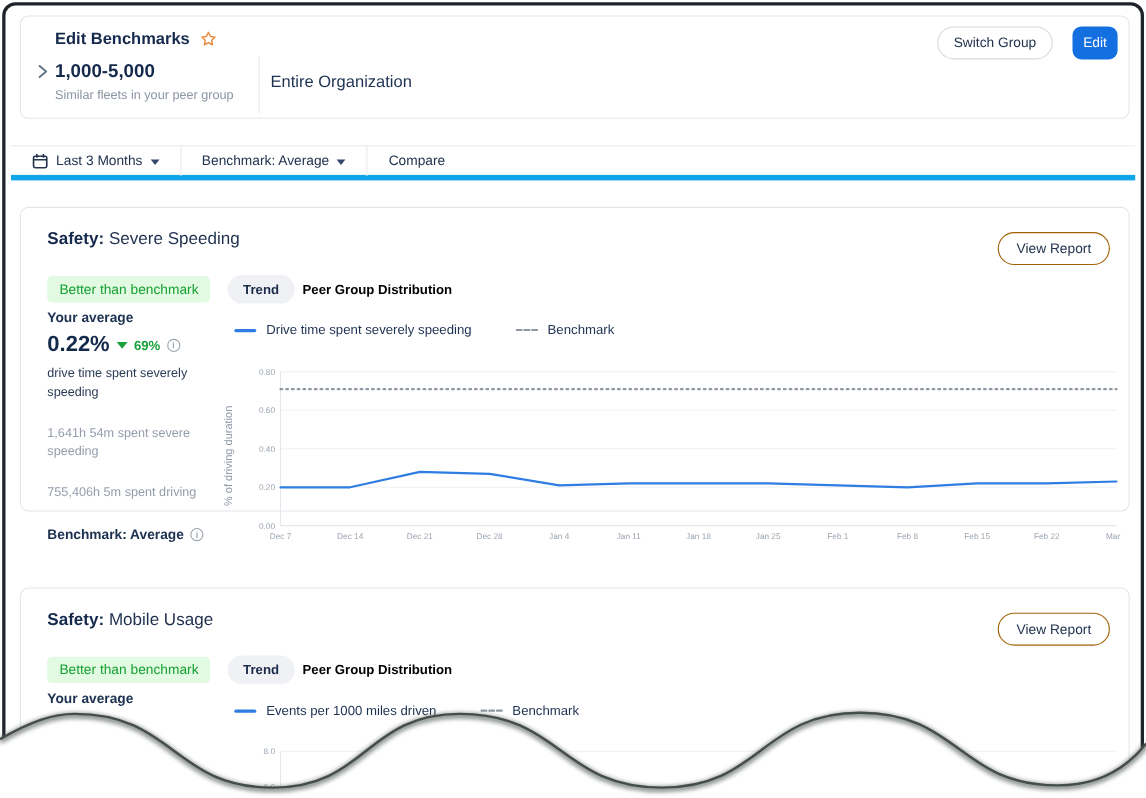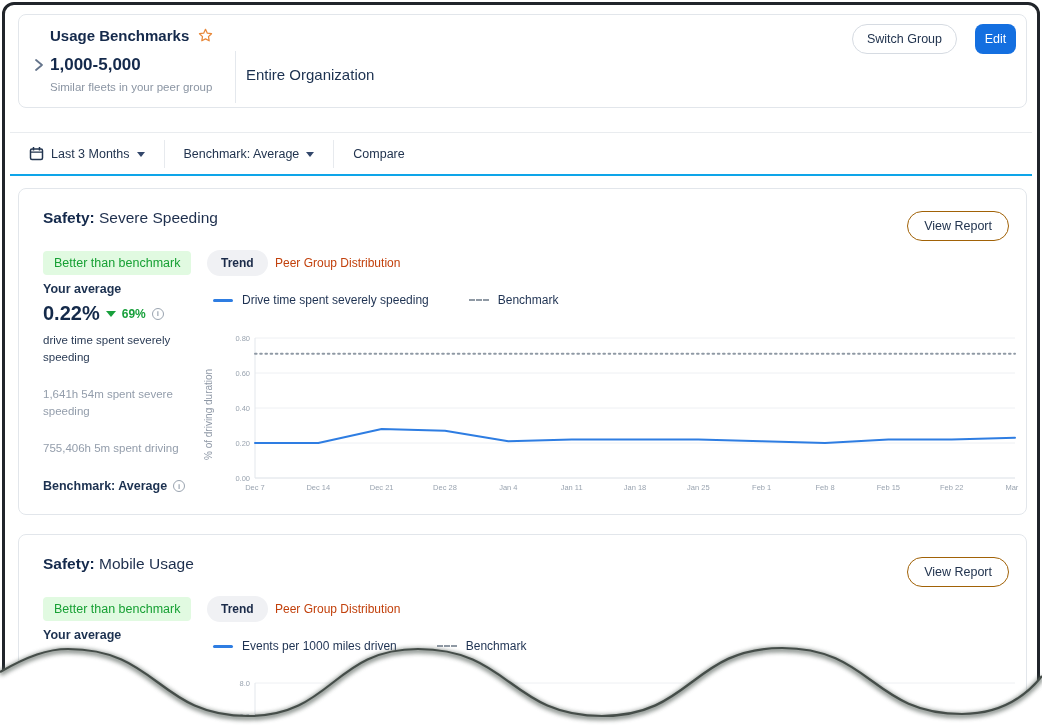--- a/index.html
+++ b/index.html
@@ -19,39 +19,39 @@
   .hc-vdiv { position:absolute; left:216px; top:36px; width:1px; height:52px; background:#e4e8ed; }
   .hc-scope { position:absolute; left:227px; top:51px; font-size:15px; color:#1c3150; }
   .btn-secondary { position:absolute; top:9px; height:30px; padding:14px 14px; background:#fff;
     border:1px solid #d6dbe2; border-radius:15px; font-size:12.5px; font-weight:500; color:#22344f;
     display:flex; align-items:center; cursor:pointer; }
   .btn-edit { position:absolute; top:9px; right:10px; height:30px; width:41px; background:#146fe0;
     border:none; border-radius:8px; color:#fff; font-size:12.5px; font-weight:500; cursor:pointer; }
   .btn-switch { right:69px; }
 
   
-  .filter-bar { position:absolute; left:5px; right:5px; top:127px; height:44px;
-    border-top:1px solid #e9ecef; border-bottom:2px solid #0ea5e9; display:flex; align-items:center; }
+  .filter-bar { position:absolute; left:5px; right:5px; top:127px; height:32px;
+    border-top:1px solid #e9ecef; border-bottom:5px solid #0ea5e9; display:flex; align-items:center; }
   .fb-item { display:flex; align-items:center; gap:7px; font-size:12.5px; font-weight:500; color:#22344f; padding:0 19px; cursor:pointer; }
   .fb-div { width:1px; height:28px; background:#e7eaee; }
   .caret { width:0; height:0; border-left:4px solid transparent; border-right:4px solid transparent; border-top:5px solid #33476b; margin-top:2px; }
 
   
-  .metric-card-1 { left:13px; top:183px; width:1009px; height:327px; }
+  .metric-card-1 { left:13px; top:183px; width:1009px; height:277px; }
   .metric-card-2 { left:13px; top:529px; width:1009px; height:200px; }
   .mc-title { position:absolute; left:24px; top:20px; font-size:15.5px; }
   .mc-title b { font-weight:700; }
   .mc-title span { font-weight:400; color:#1e2f4d; }
   .btn-view { position:absolute; top:22px; right:17px; height:30px; padding:0 16px; background:#fff;
     border:1px solid #a16207; border-radius:15px; font-size:12.5px; font-weight:500; color:#22344f; cursor:pointer; }
   .badge { position:absolute; left:24px; top:62px; background:#e1fae1; color:#17a034;
     font-size:12.5px; font-weight:500; padding:5px 11px; border-radius:4px; }
   .tab-active { position:absolute; left:188px; top:61px; background:#f0f1f4; color:#1b2b49;
     font-size:12px; font-weight:700; padding:6px 14px; border-radius:14px; cursor:pointer; }
-  .tab-inactive { position:absolute; left:256px; top:67px; color:#c2410c; font-size:12px; font-weight:400; cursor:pointer; }
+  .tab-inactive { position:absolute; left:256px; top:67px; color:#000000; font-size:12px; font-weight:700; cursor:pointer; }
 
   .stats { position:absolute; left:24px; top:93px; width:168px; }
   .stat-label { font-size:12.5px; font-weight:600; color:#1c3150; }
   .value-row { display:flex; align-items:center; gap:6px; margin-top:6px; }
   .big-value { font-size:20px; font-weight:700; color:#142a4a; }
   .tri-down { width:0; height:0; border-left:5px solid transparent; border-right:5px solid transparent; border-top:6px solid #18a03c; }
   .delta { font-size:12px; font-weight:700; color:#18a03c; }
   .info { width:12px; height:12px; border:1px solid #9aa4b0; border-radius:50%; color:#9aa4b0;
     font-size:8px; font-weight:700; display:inline-flex; align-items:center; justify-content:center; flex:none; }
   .desc { font-size:11.5px; color:#2a3b55; line-height:17px; margin-top:7px; }
@@ -73,21 +73,21 @@
 
   .wave { position:absolute; left:0; top:600px; width:1042px; height:125px; pointer-events:none; }
 </style>
 </head>
 <body>
 
 <div class="frame">
 
   <div class="card header-card">
     <div class="hc-title">
-      <span>Usage Benchmarks</span>
+      <span>Edit Benchmarks</span>
       <svg class="star" viewBox="0 0 24 24">
         <path d="M12 3.3l2.6 5.4 5.9.8-4.3 4.1 1 5.9L12 16.7l-5.2 2.8 1-5.9-4.3-4.1 5.9-.8z" fill="none" stroke="#e8883a" stroke-width="1.8" stroke-linejoin="round"></path>
       </svg>
     </div>
     <svg class="chev" viewBox="0 0 10 14">
       <polyline points="2,2 8,7 2,12" fill="none" stroke="#64748b" stroke-width="1.8" stroke-linecap="round" stroke-linejoin="round"></polyline>
     </svg>
     <div class="hc-group">1,000-5,000</div>
     <div class="hc-sub">Similar fleets in your peer group</div>
     <div class="hc-vdiv"></div>

